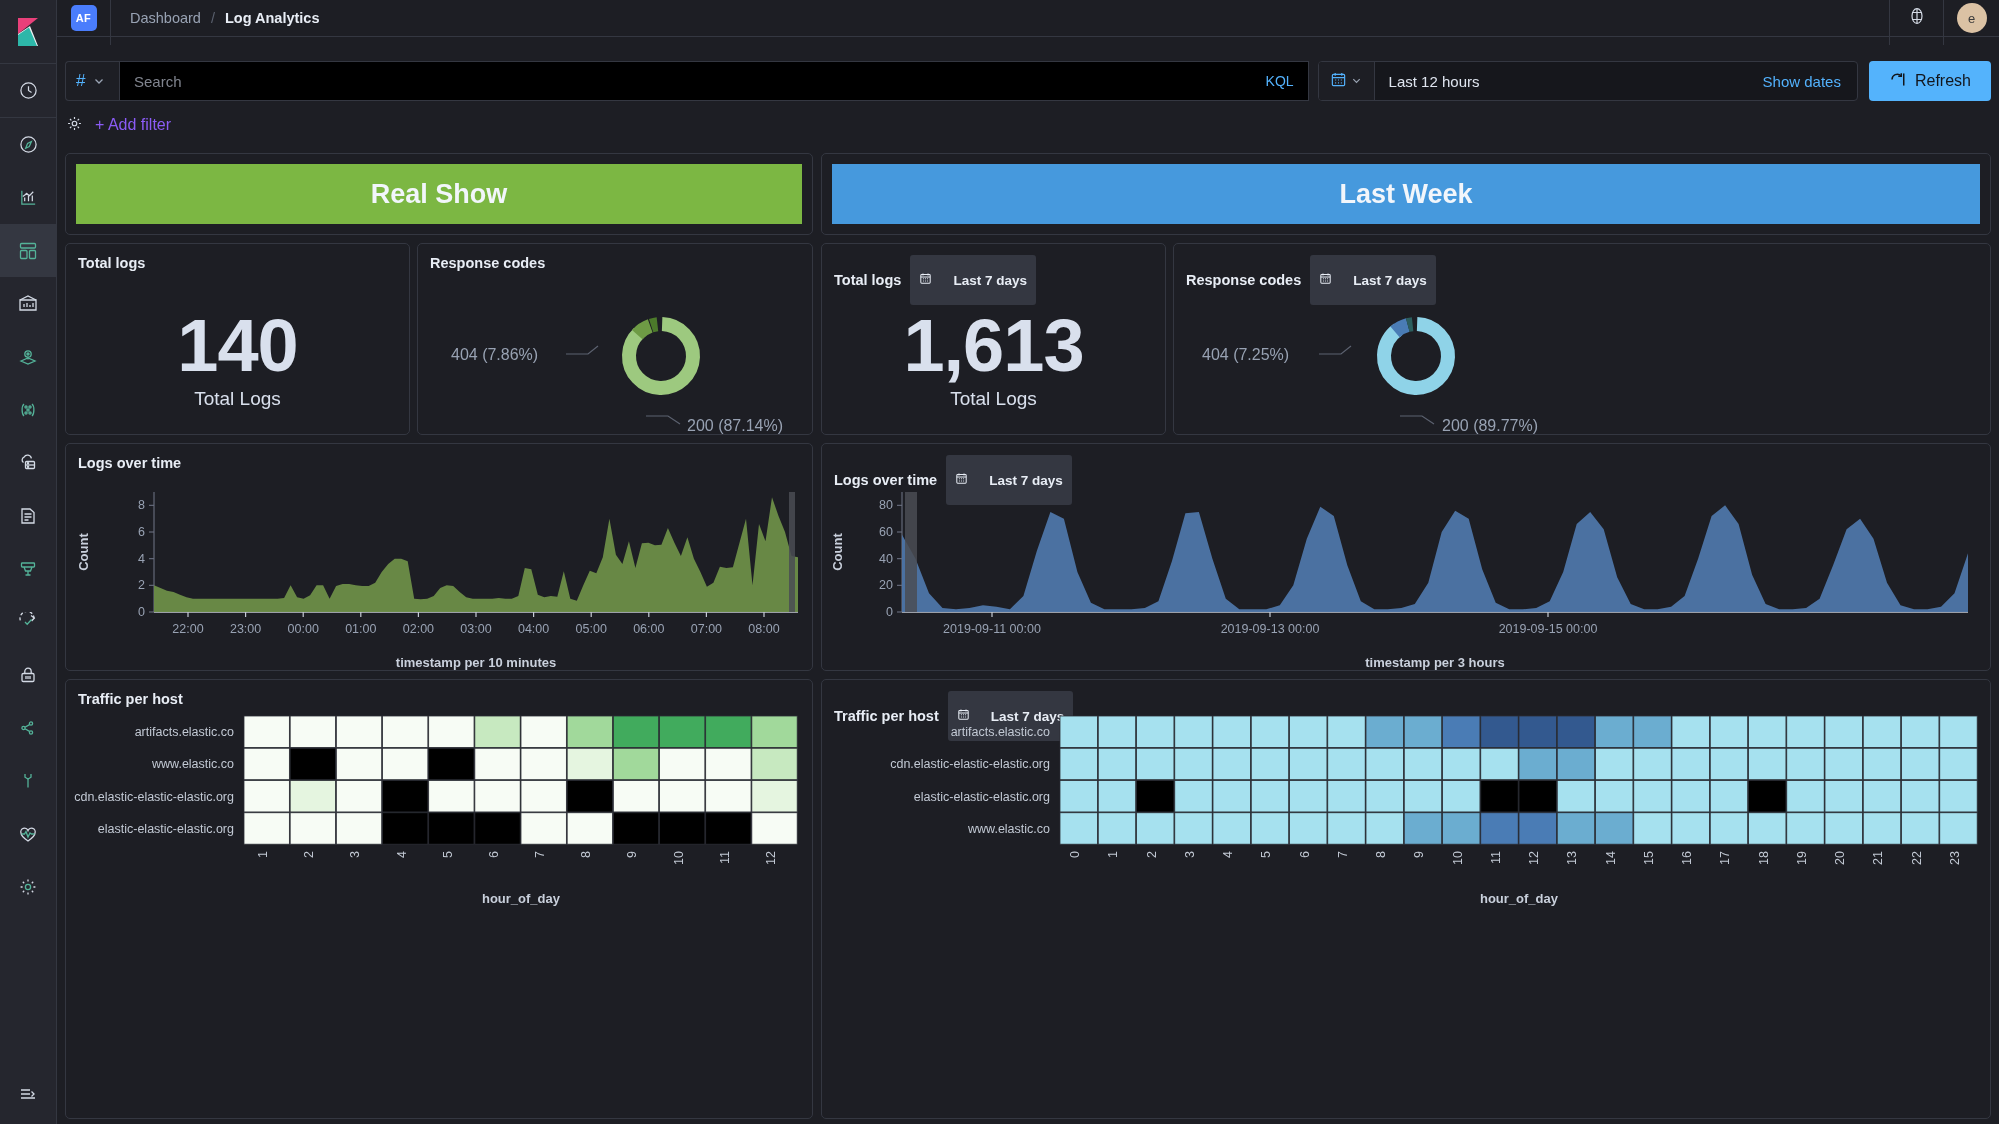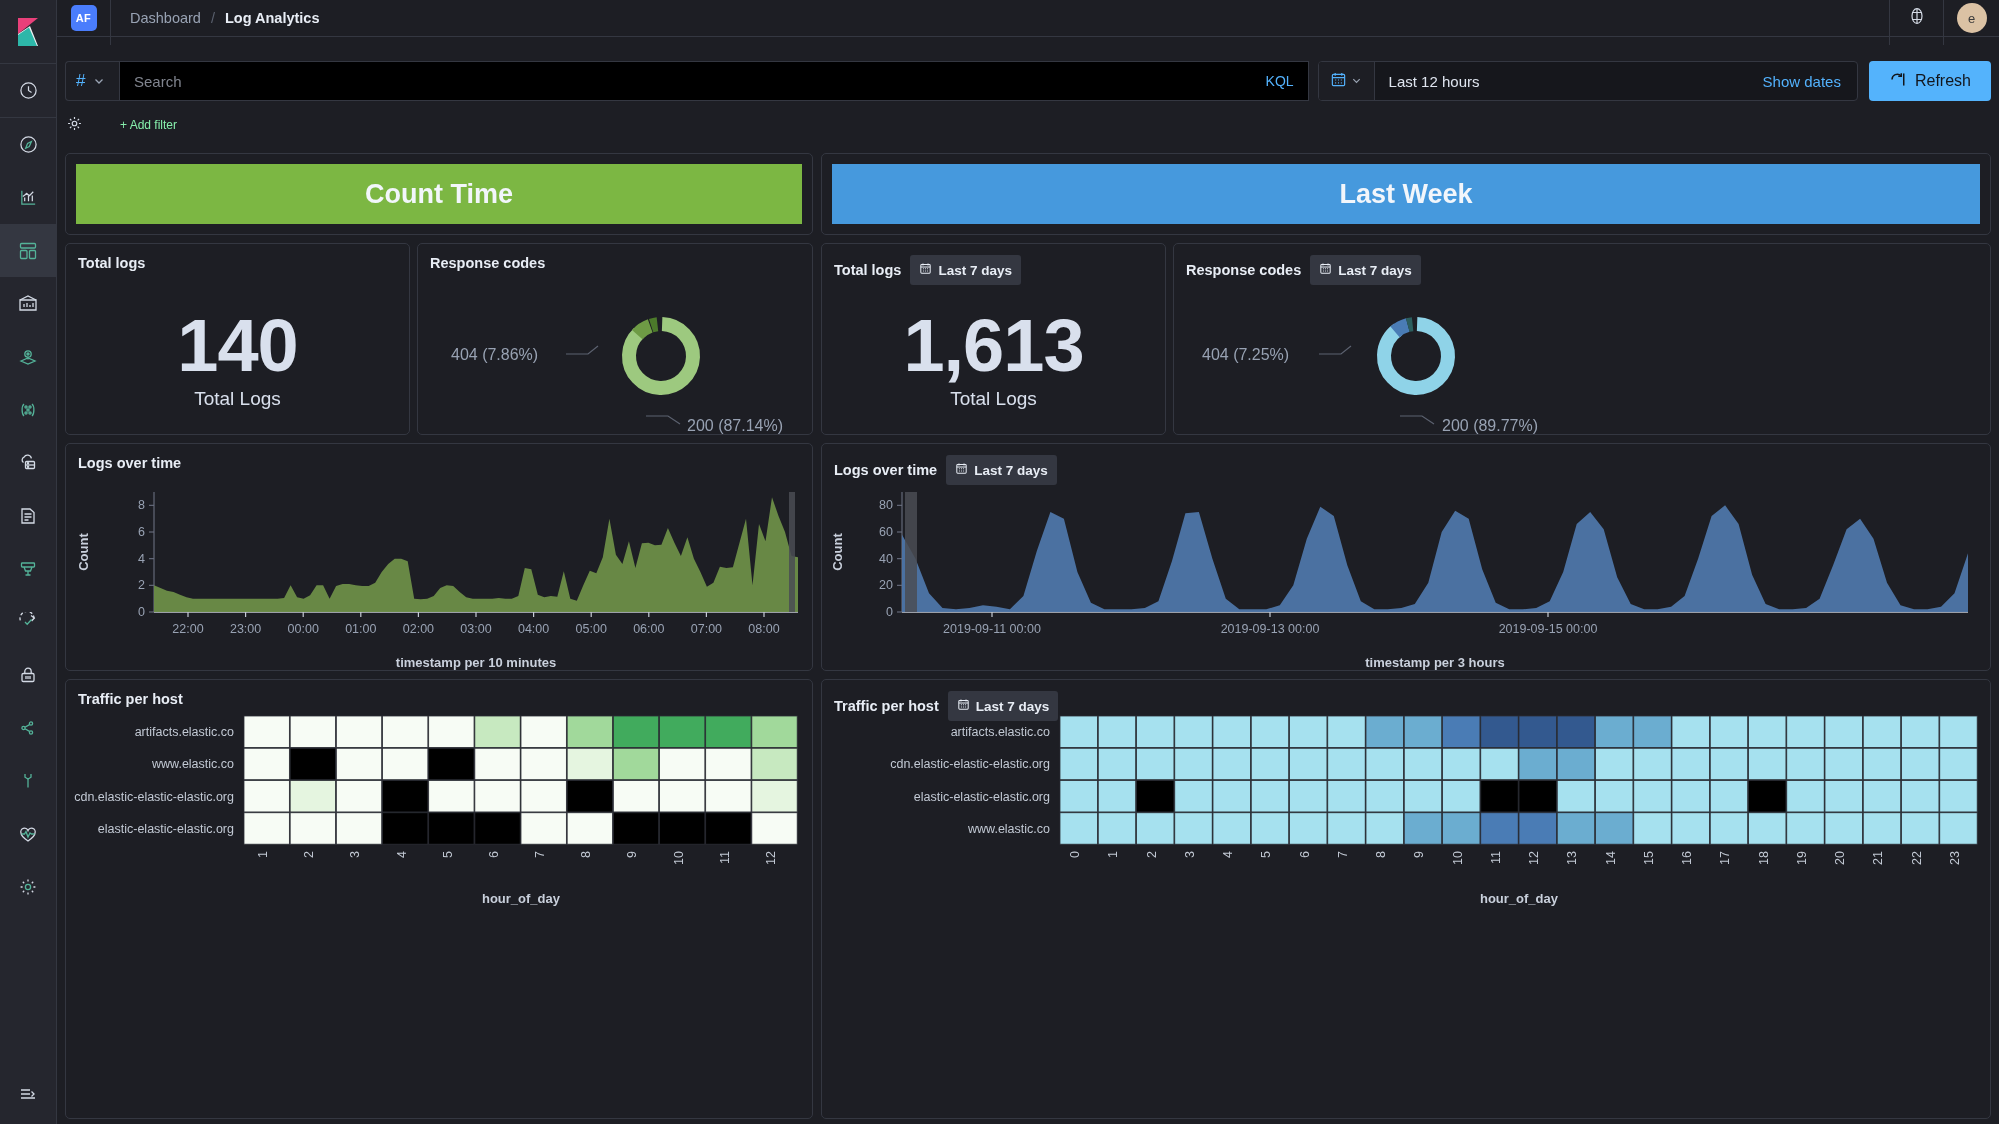--- a/index.html
+++ b/index.html
@@ -94,34 +94,34 @@
     background: #54b3fc; color: #12161c; border: none; border-radius: 4px;
     font-size: 16px; font-weight: 400; font-family: "Liberation Sans", sans-serif;
     display: flex; align-items: center; justify-content: center; gap: 9px; cursor: pointer;
   }
   
   #filterbar {
     position: absolute; left: 57px; top: 109px; width: 1942px; height: 32px;
     display: flex; align-items: center; padding-left: 9px; gap: 12px;
   }
   .filter-gear { cursor: pointer; display: flex; align-items: center; }
-  .addfilter { color: #86efac; font-size: 12px; cursor: pointer; margin-left: 25px; }
+  .addfilter { color: #8b5cf6; font-size: 16px; cursor: pointer; }
   
   #grid { position: absolute; left: 57px; top: 141px; width: 1942px; height: 983px; }
   .panel {
     position: absolute; background: #1d1e24;
     border: 1px solid #343741; border-radius: 5px;
   }
   .panel-title {
     font-size: 14.5px; font-weight: 700; color: #e8edf5;
     padding: 11px 0 0 12px; display: flex; align-items: center; gap: 9px; white-space: nowrap;
   }
   .badge {
-    display: inline-flex; align-items: center; gap: 6px;
-    background: #343741; border-radius: 3px; padding: 7px 9px;
+    display: inline-flex; align-items: center; gap: 21px;
+    background: #343741; border-radius: 3px; padding: 17px 9px;
     font-size: 13.5px; font-weight: 700; color: #e8edf5;
   }
   
   .banner {
     position: absolute; left: 10px; right: 10px; top: 10px; bottom: 10px;
     display: flex; align-items: center; justify-content: center;
     font-size: 27px; font-weight: 700; color: #f2f6fb;
   }
   
   .metric-wrap {
@@ -387,21 +387,21 @@
       </svg>
     </span>
   </span>
   <span class="addfilter">+ Add filter</span>
 </div>
 
 <div id="grid">
 
   <div class="panel" style="left:8px; top:12px; width:748px; height:82px;">
     <div class="banner" style="background:#7cb743;">
-      <span>Count Time</span>
+      <span>Real Show</span>
     </div>
   </div>
 
   <div class="panel" style="left:764px; top:12px; width:1170px; height:82px;">
     <div class="banner" style="background:#4699dd;">
       <span>Last Week</span>
     </div>
   </div>
 
   <div class="panel" style="left:8px; top:102px; width:345px; height:192px;">

